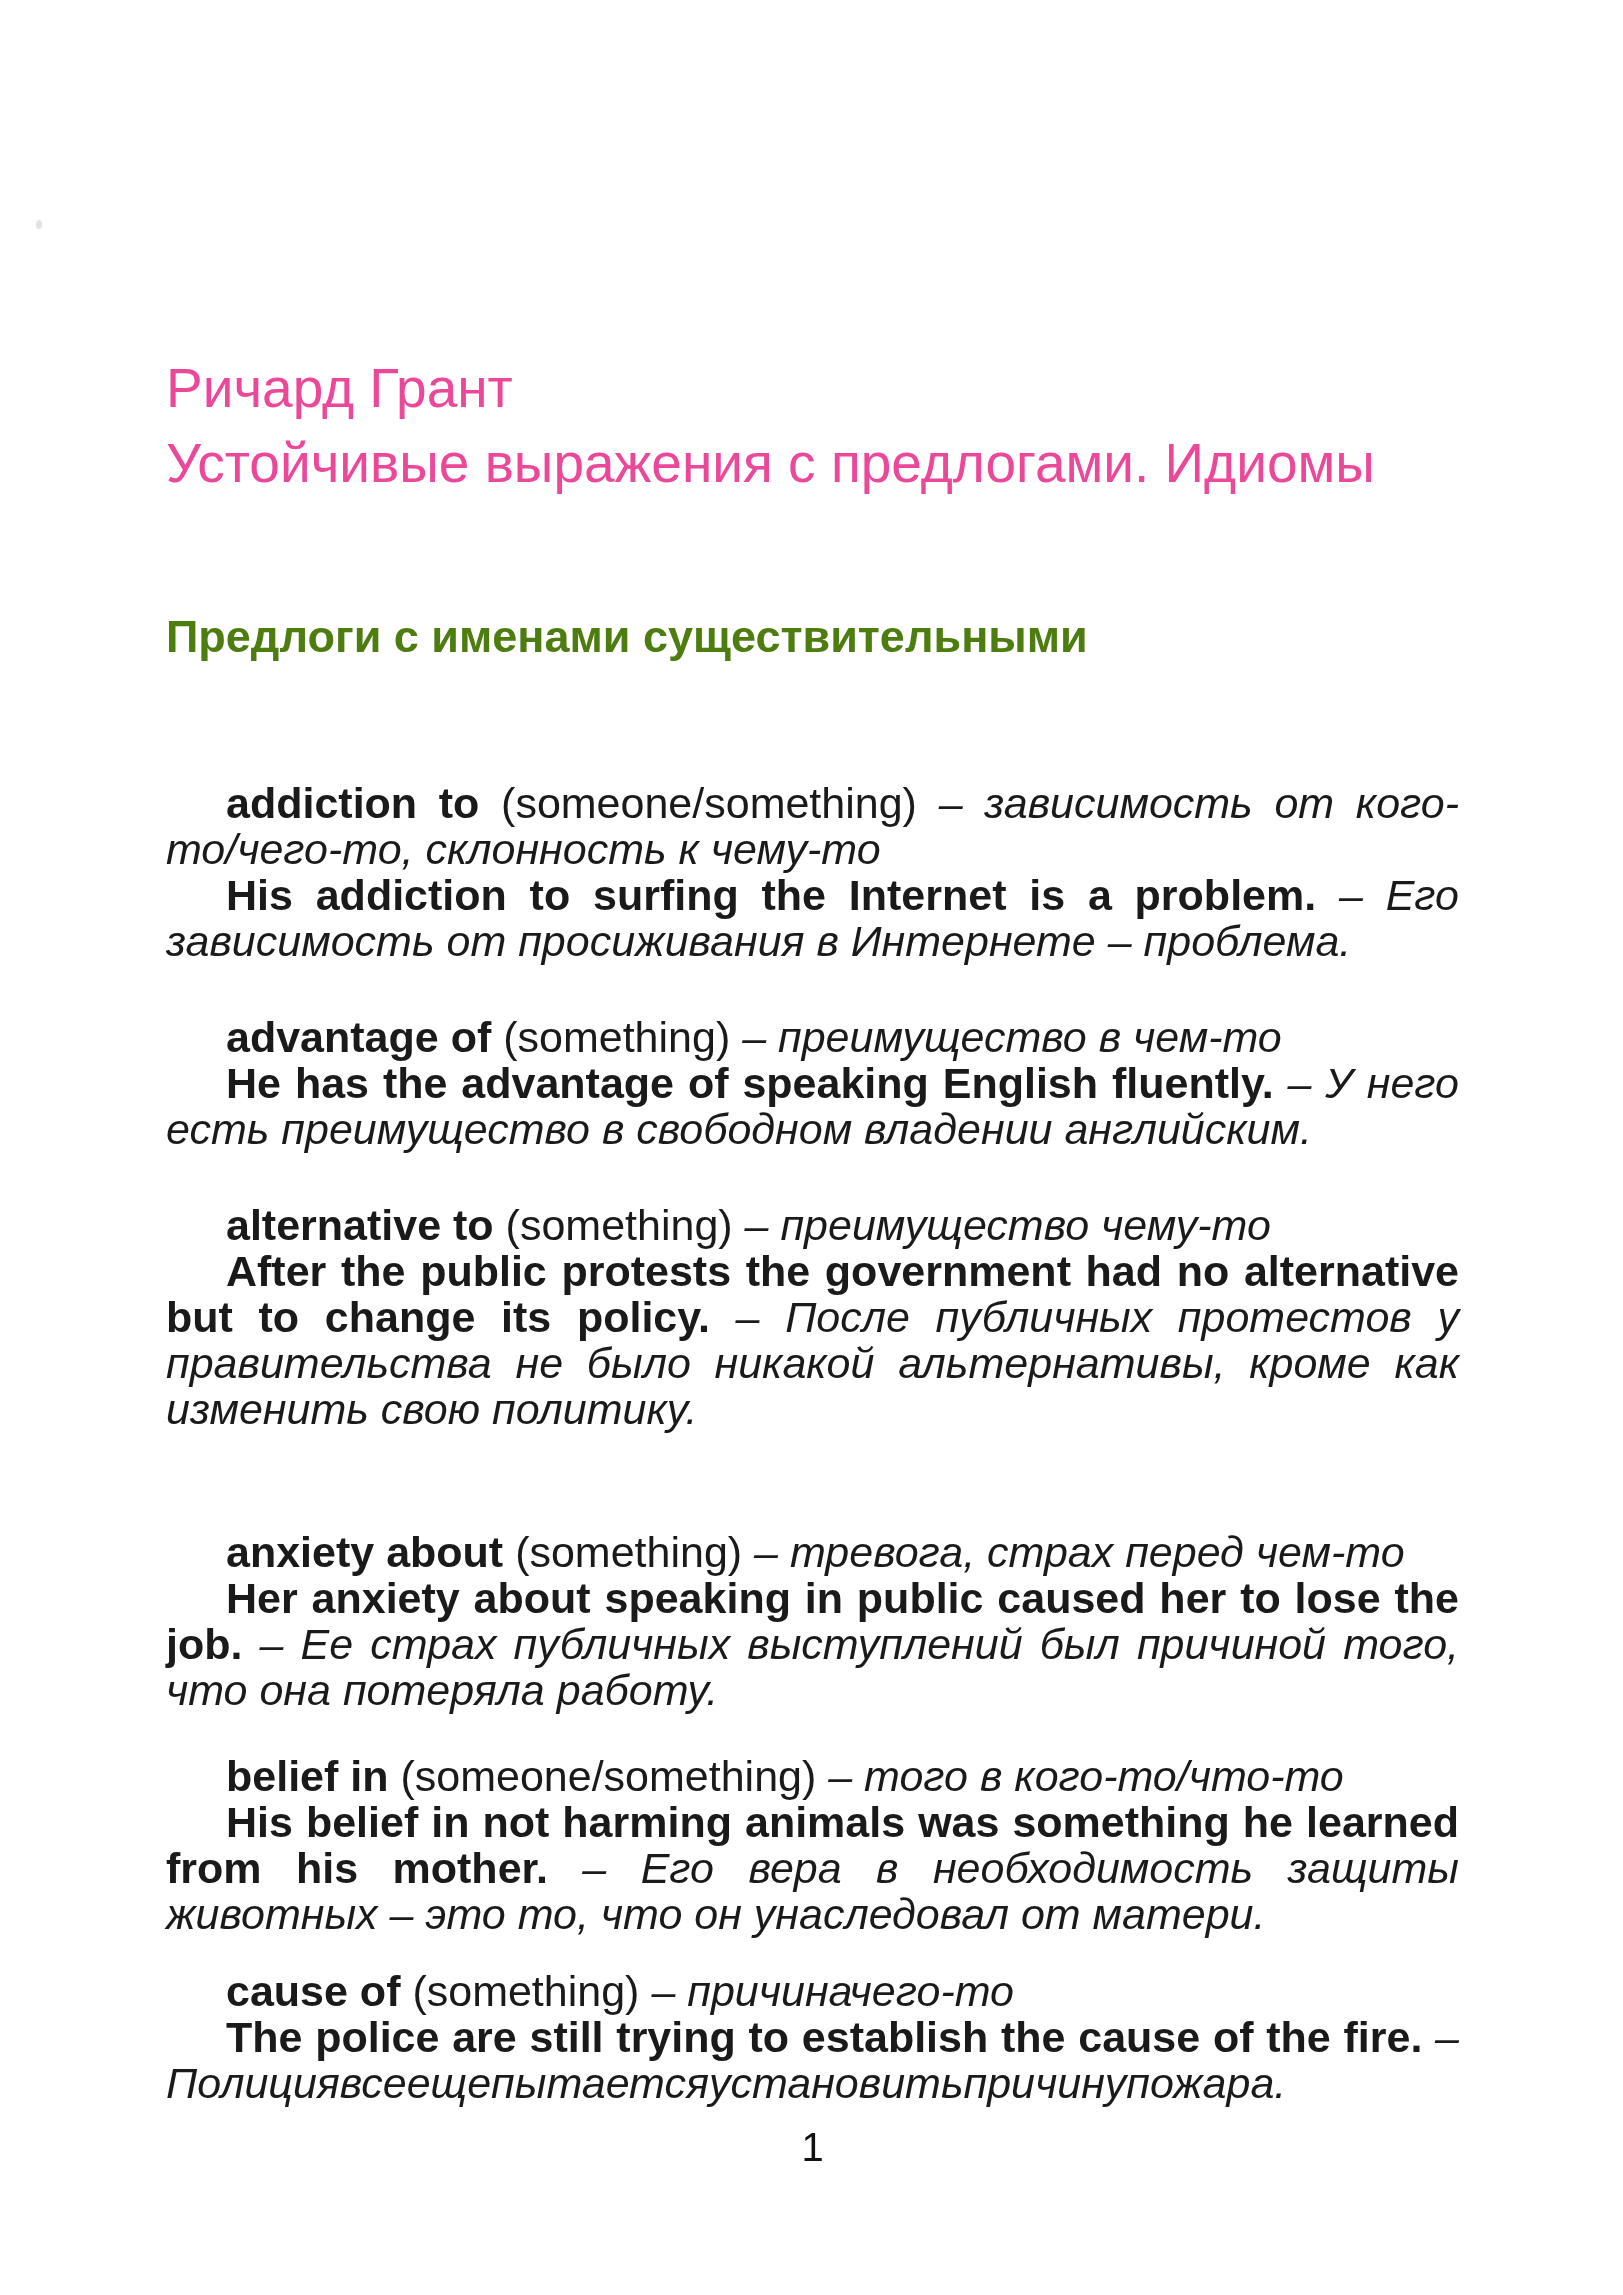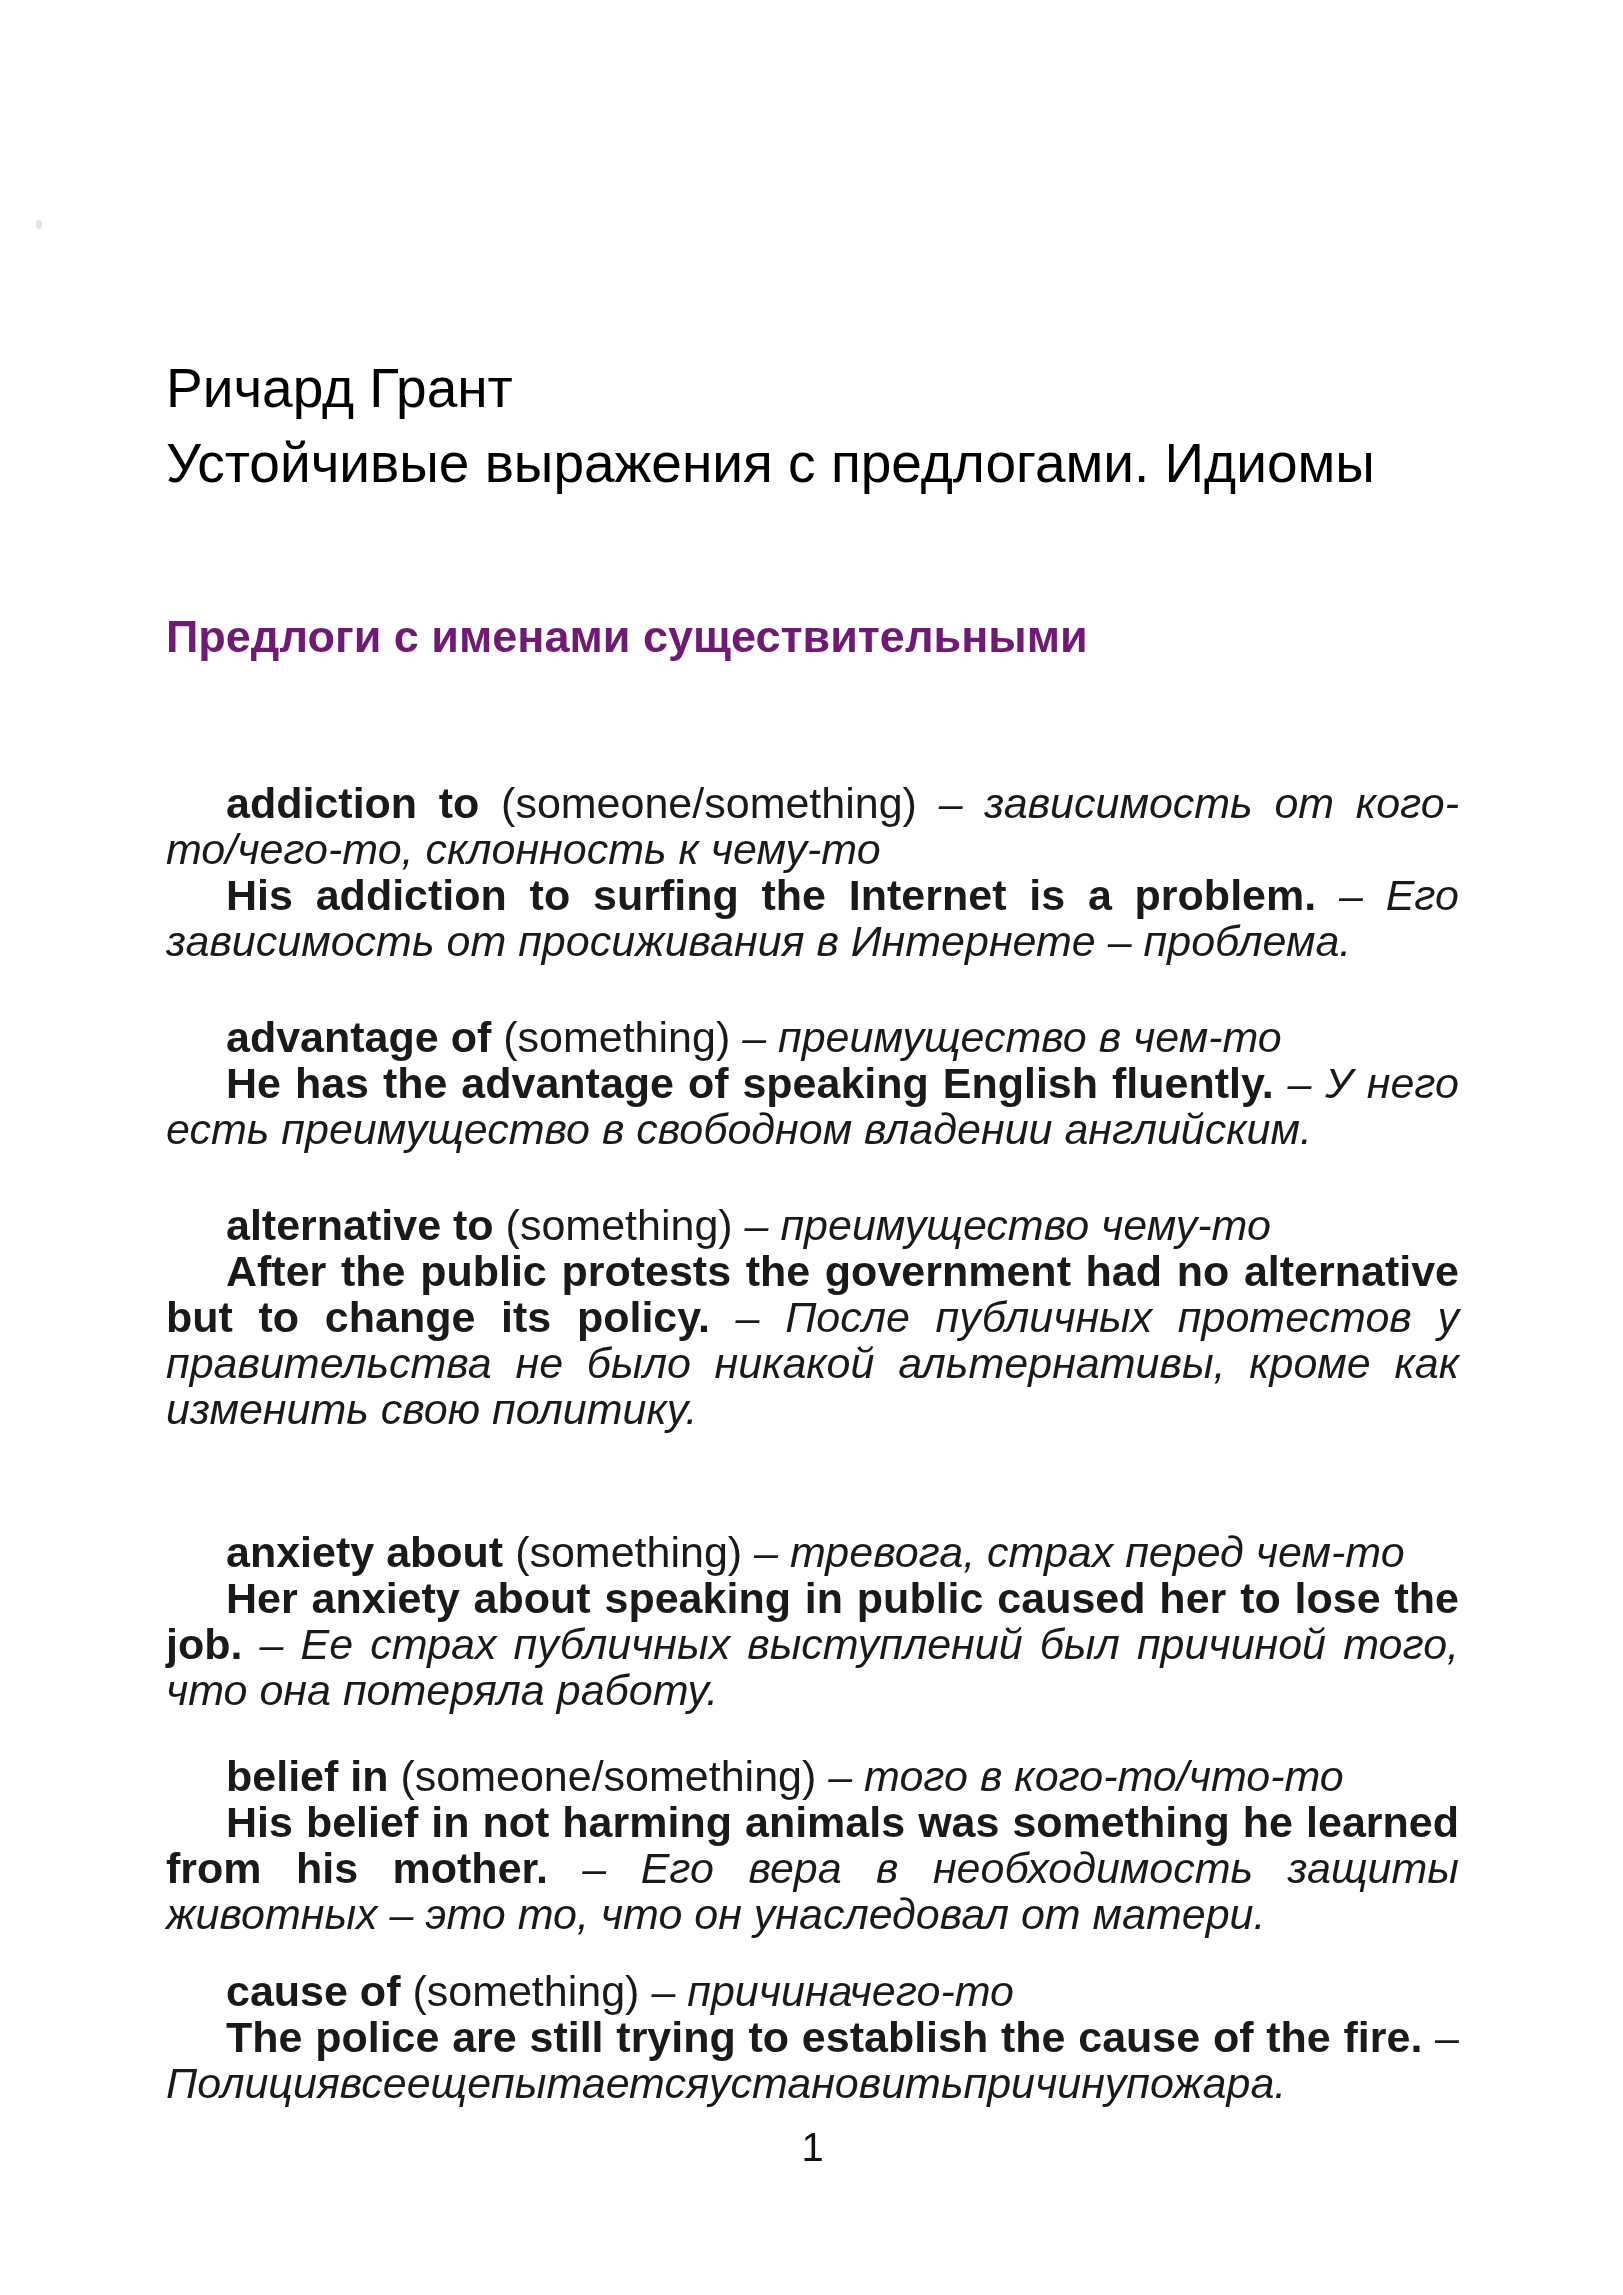--- a/index.html
+++ b/index.html
@@ -33,29 +33,29 @@
     border-radius: 50%;
     opacity: 0.8;
   }
   .title-block {
     margin: 0;
   }
   .title-line {
     font-size: 55px;
     line-height: 75px;
     font-weight: 400;
-    color: #000000;
+    color: #ec4899;
     white-space: nowrap;
   }
   .heading {
     margin: 108px 0 0 0;
     font-size: 45px;
     line-height: 56px;
     font-weight: 700;
-    color: #701a75;
+    color: #4d7c0f;
     white-space: nowrap;
   }
   .entries {
     margin: 0;
   }
   .entry {
     margin-top: 50px;
   }
   .entry:nth-of-type(1) { margin-top: 115px; }
   .entry:nth-of-type(4) { margin-top: 97px; }

